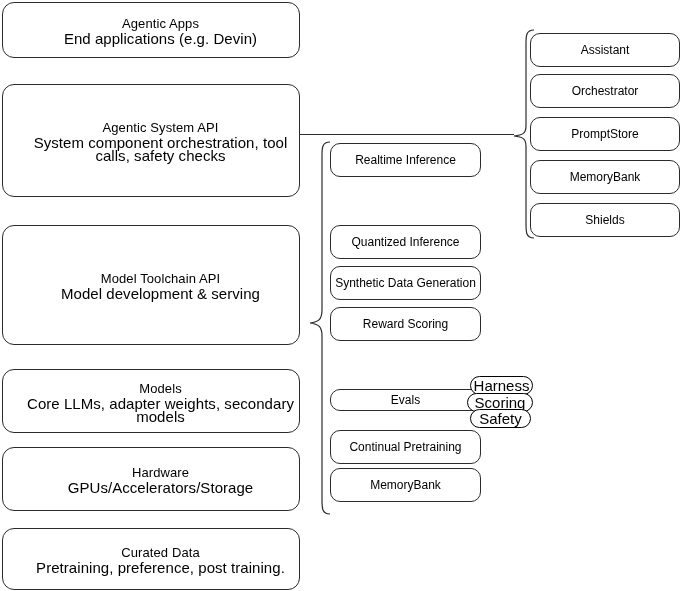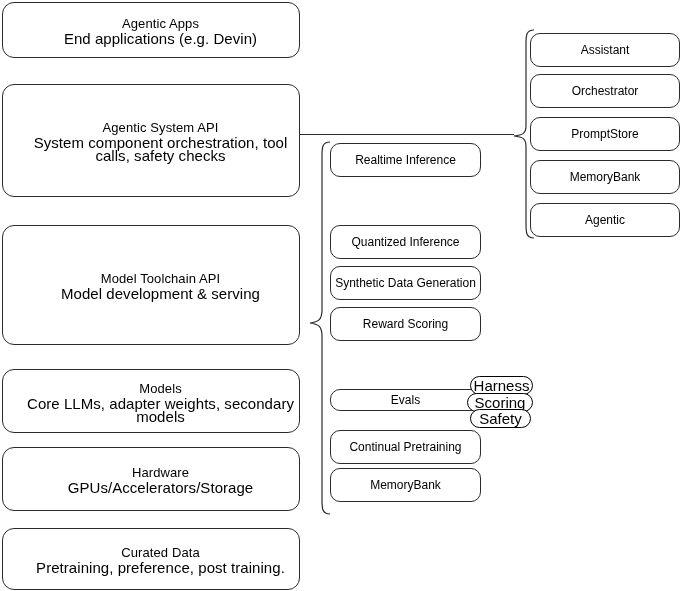--- a/index.html
+++ b/index.html
@@ -167,16 +167,16 @@
   <div class="chip" style="left:530px; top:74px; width:150px; height:34px;">
     <span>Orchestrator</span>
   </div>
   <div class="chip" style="left:530px; top:117px; width:150px; height:34px;">
     <span>PromptStore</span>
   </div>
   <div class="chip" style="left:530px; top:160px; width:150px; height:34px;">
     <span>MemoryBank</span>
   </div>
   <div class="chip" style="left:530px; top:203px; width:150px; height:34px;">
-    <span>Agentic</span>
+    <span>Shields</span>
   </div>
 
 </div>
 
 </body></html>

